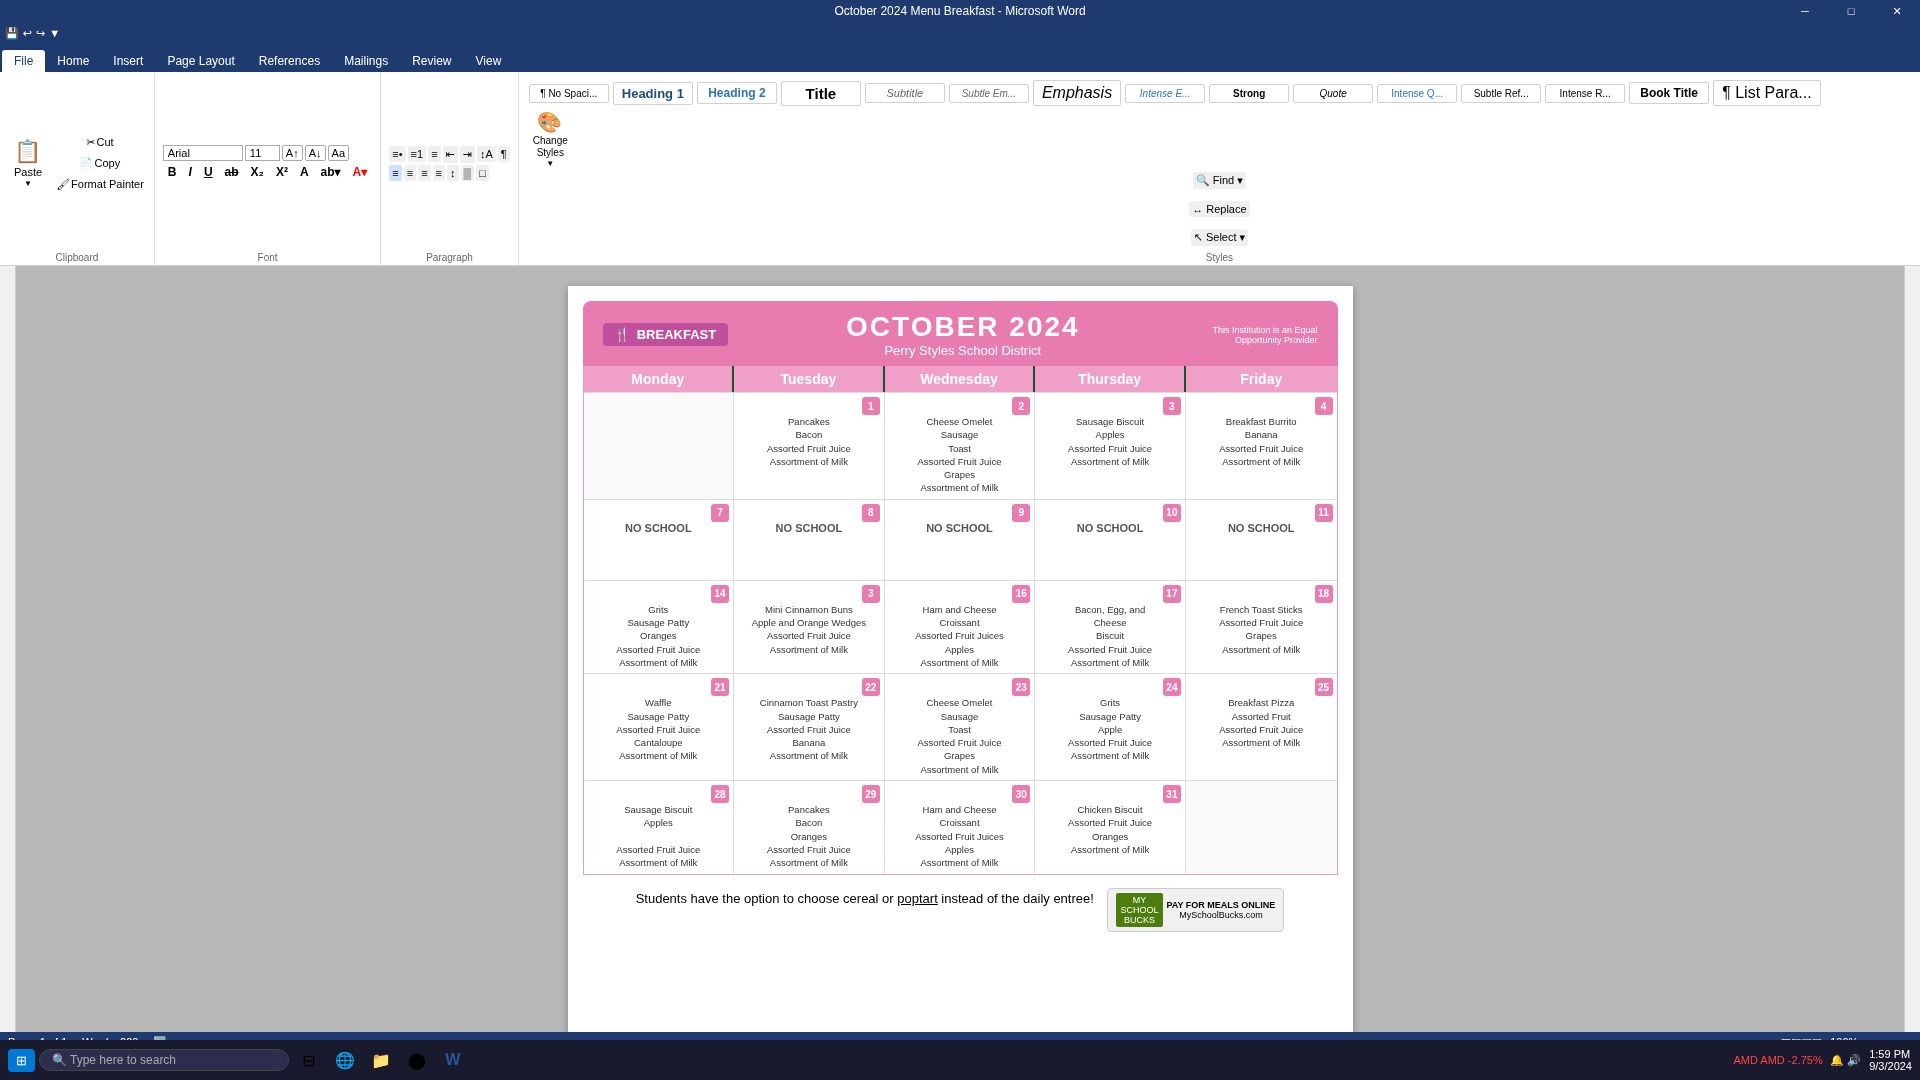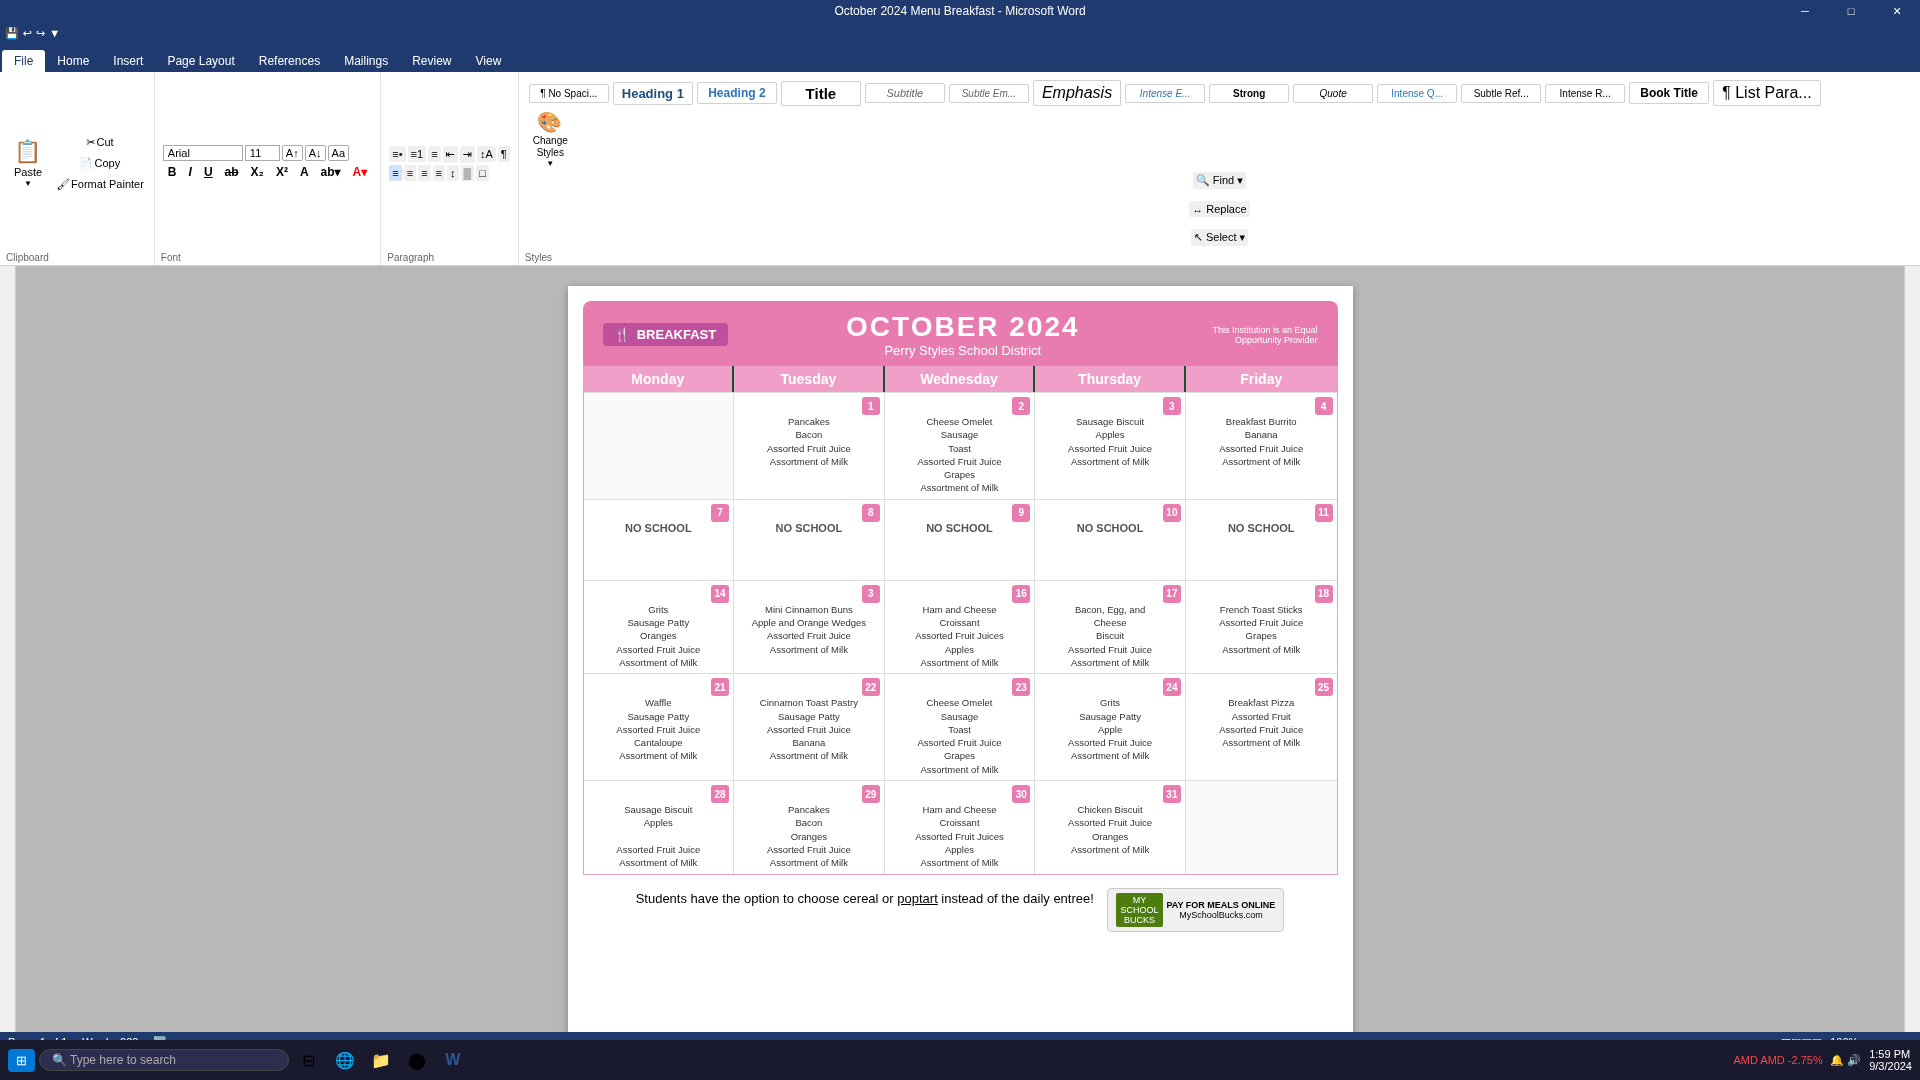--- a/index.html
+++ b/index.html
@@ -75,21 +75,21 @@
     .ribbon-group {
       display: flex;
       flex-direction: column;
       border-right: 1px solid #e0e0e0;
       padding: 4px 6px 2px;
       min-width: fit-content;
     }
     .ribbon-group-label {
       font-size: 10px;
       color: #666;
-      text-align: left;
+      text-align: center;
       margin-top: auto;
       padding-top: 2px;
     }
     .ribbon-group-content {
       display: flex;
       align-items: center;
       gap: 2px;
       flex: 1;
     }
     .ribbon-btn {

